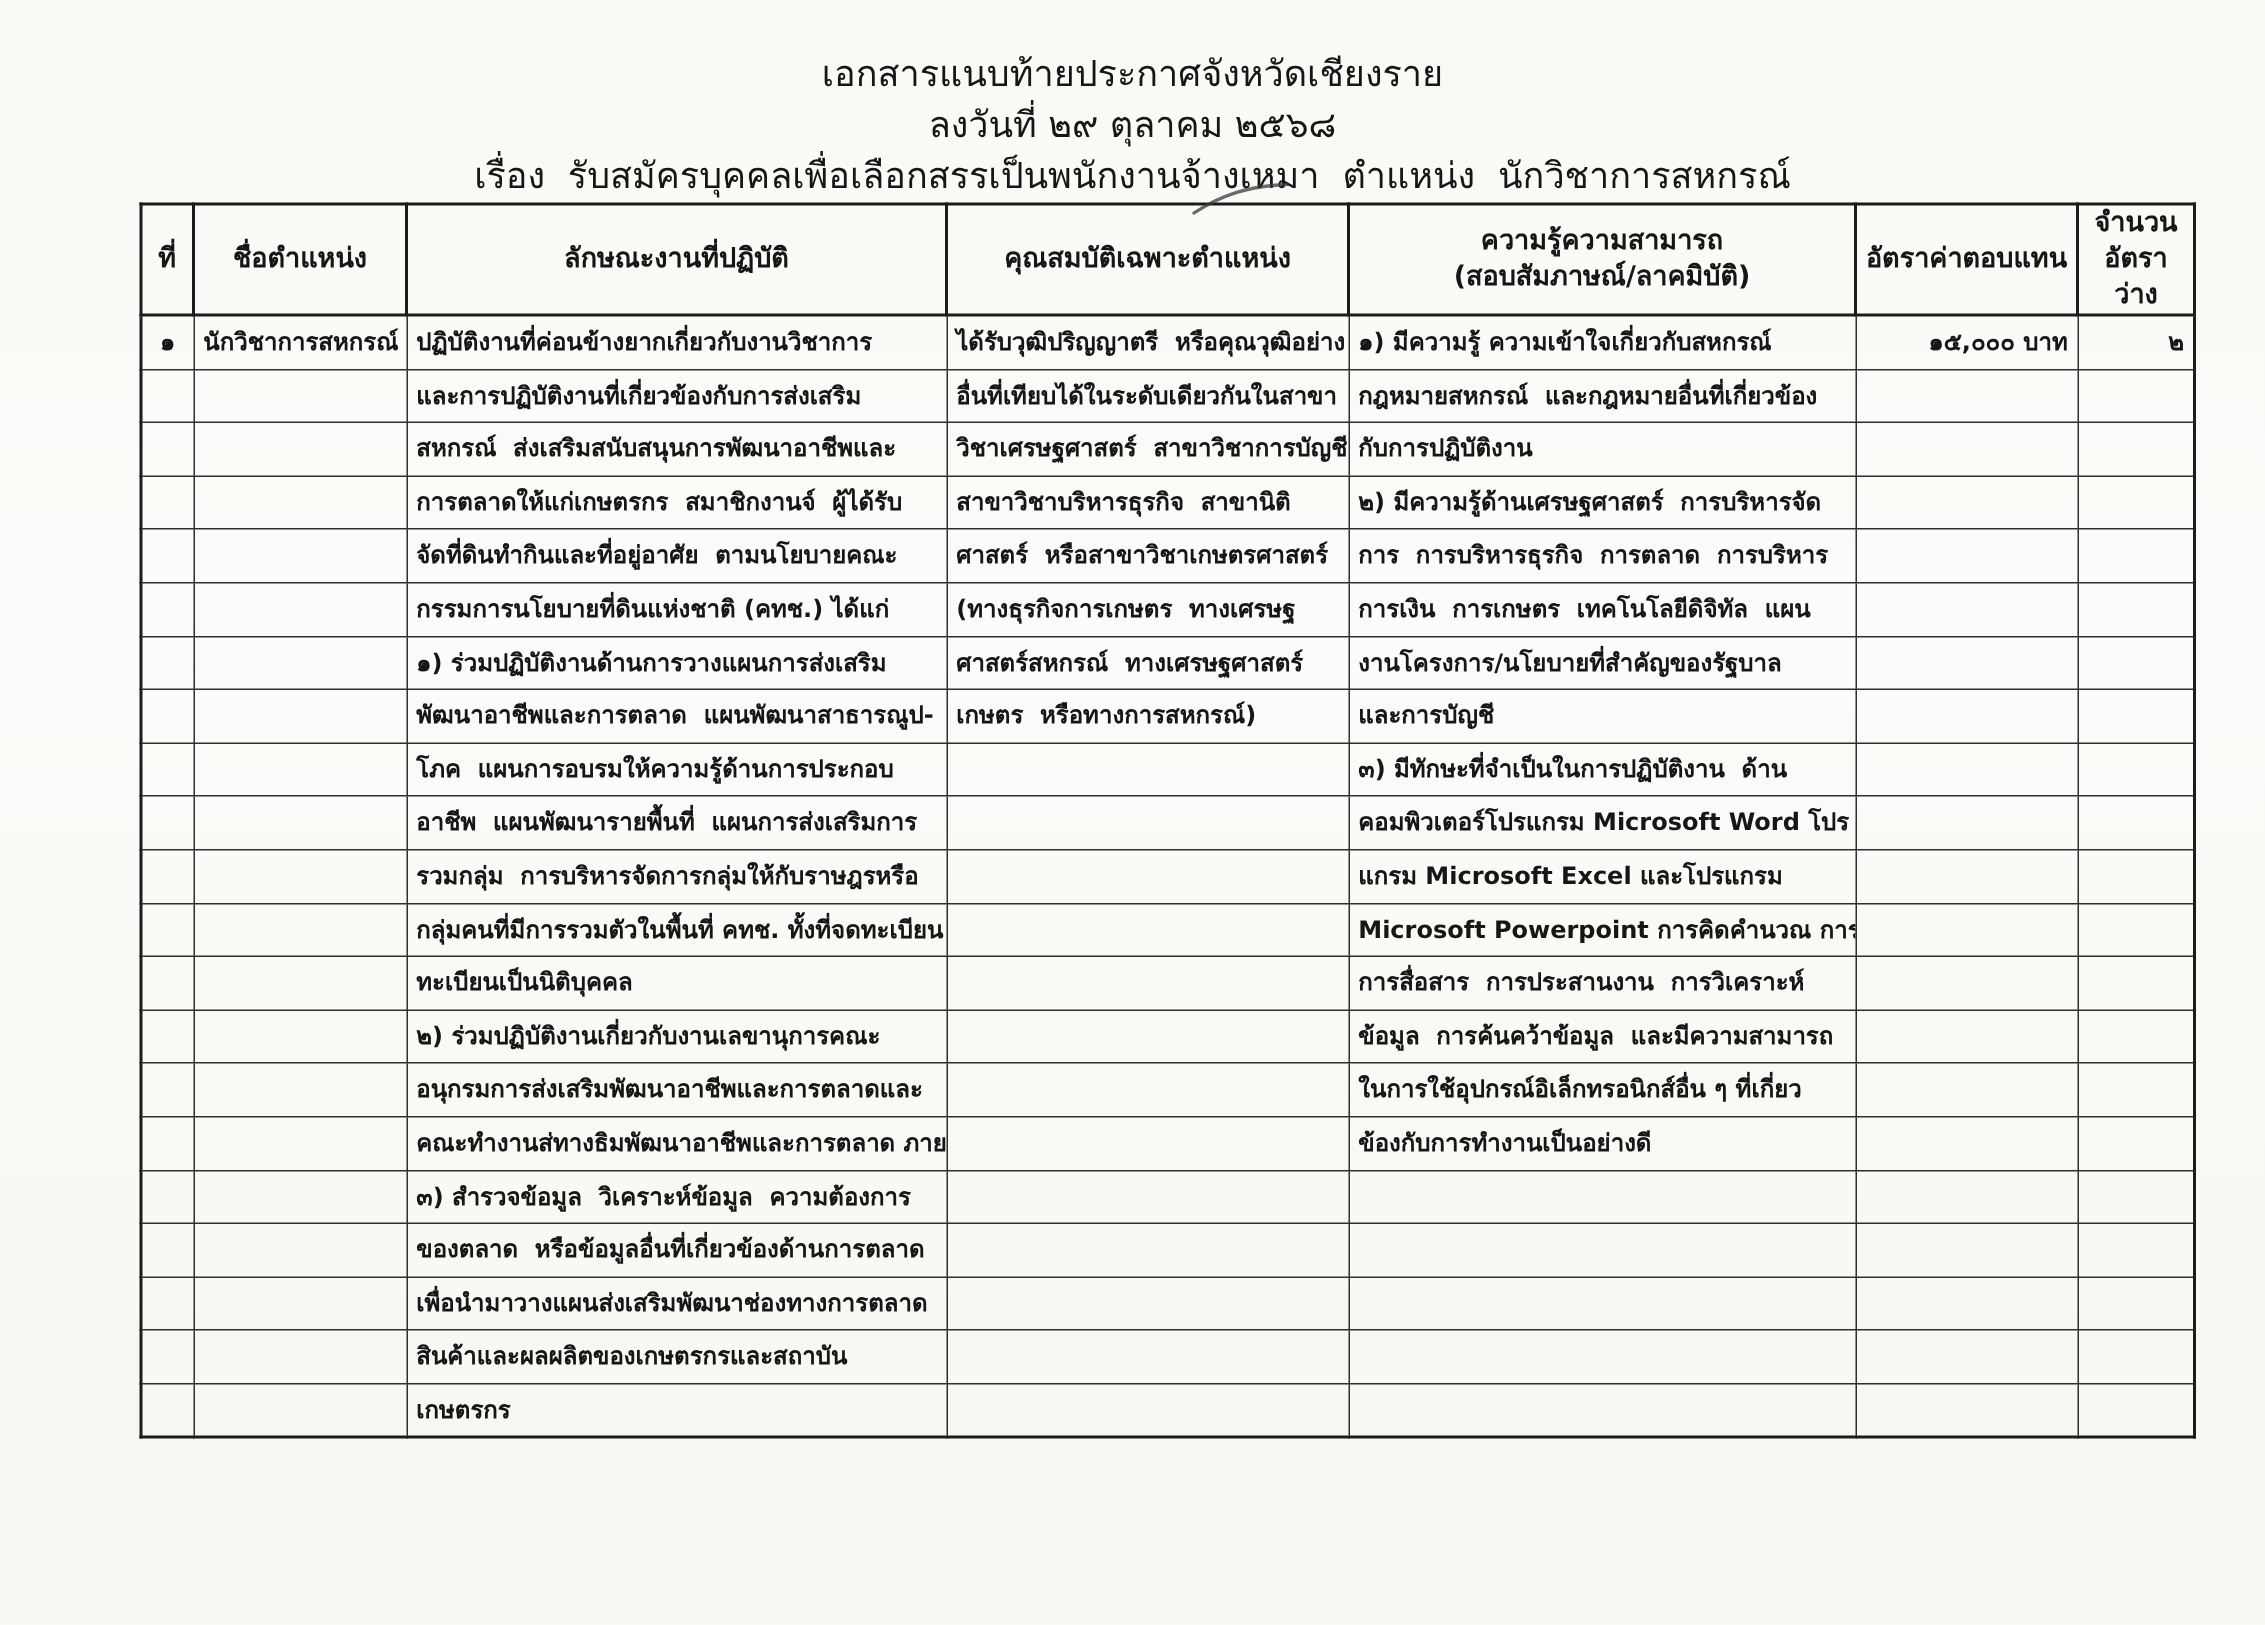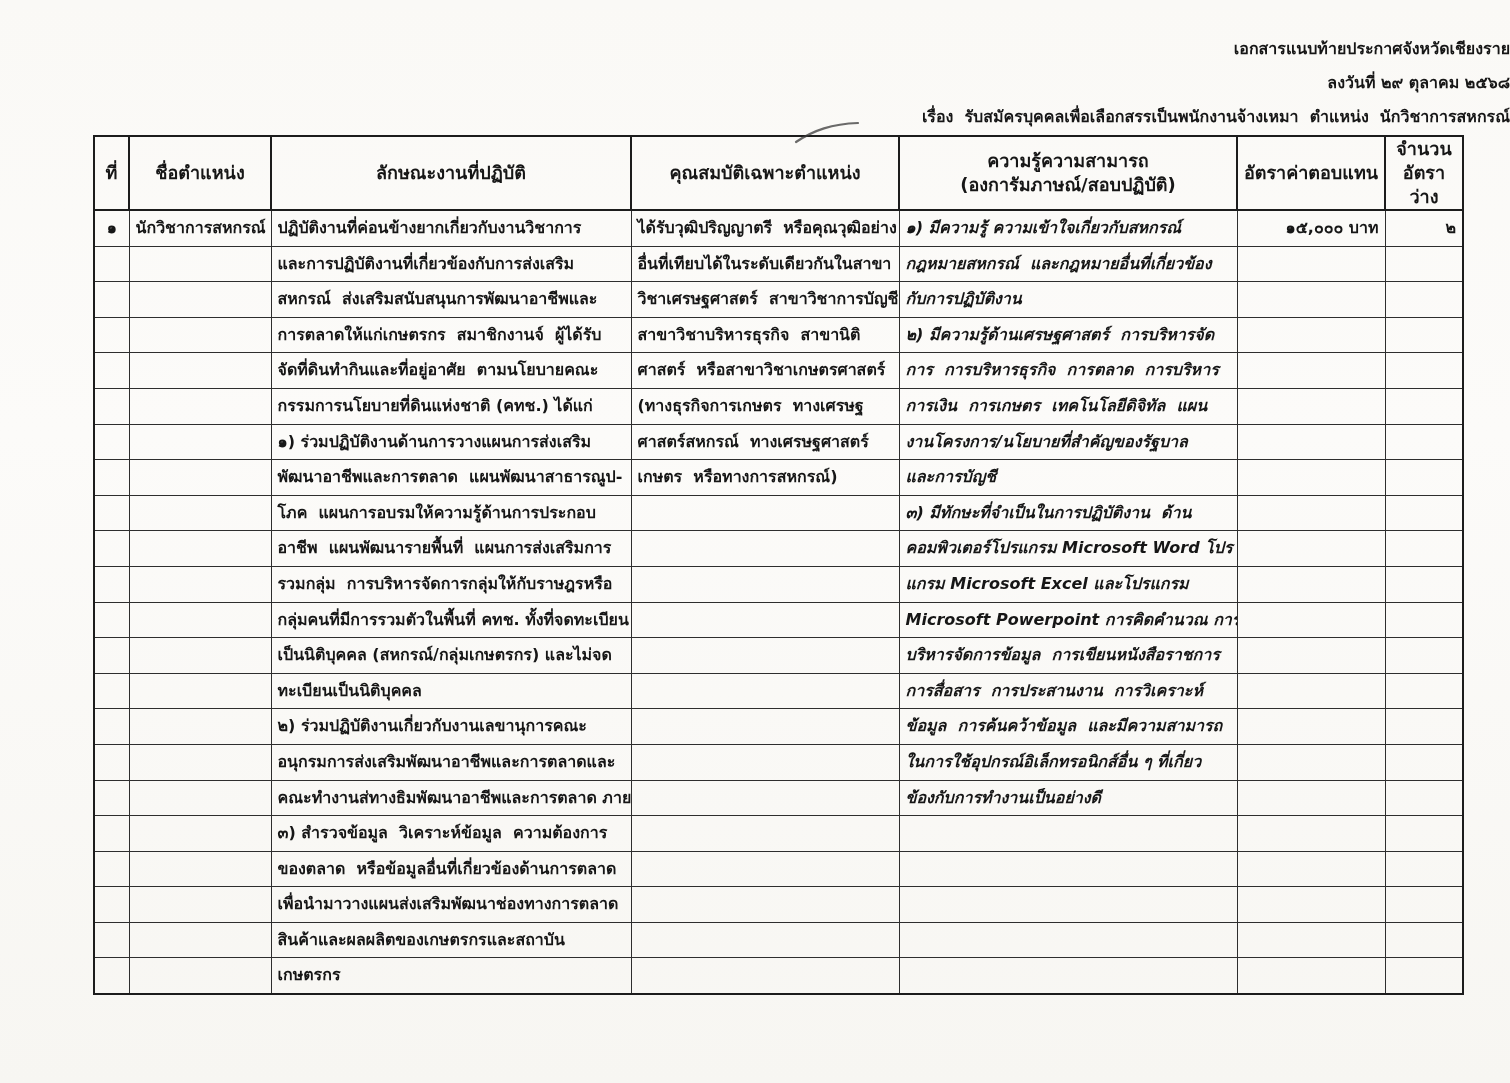--- a/index.html
+++ b/index.html
@@ -15,25 +15,24 @@
   .page {
     position: relative;
     width: 1510px;
     height: 1083px;
     background: linear-gradient(180deg, #faf9f6 0%, #fcfbf9 40%, #f7f6f2 100%);
     box-sizing: border-box;
     padding-top: 32px;
   }
   .doc-title { text-align: center; }
   .doc-title div {
-    font-weight: 700;
-    font-size: 16px;
+    font-weight: 400;
+    font-size: 24px;
     line-height: 34px;
     white-space: pre-wrap;
-    text-align: right;
   }
   table.positions {
     border-collapse: collapse;
     table-layout: fixed;
     margin-left: 93px;
     margin-top: 1px;
     width: 1369px;
     background: transparent;
   }
   table.positions th {
@@ -56,21 +55,21 @@
     padding: 0 6px;
     vertical-align: middle;
     white-space: pre;
     overflow: hidden;
   }
   table.positions { border: 2px solid #1c1c1c; }
   td.c-no   { text-align: center; padding: 0 2px; }
   td.c-pos  { padding: 0 5px; }
   td.c-dut  { padding: 0 7px; }
   td.c-qual { padding: 0 6px; }
-  td.c-know { padding: 0 8px; font-style: italic; }
+  td.c-know { padding: 0 8px; }
   td.c-comp { text-align: right; padding-right: 12px; margin-left: 26px; }
   td.c-vac  { text-align: right; padding-right: 18px; }
   .th-sub { font-size: 18px; }
   .pen-mark {
     position: absolute;
     left: 792px;
     top: 120px;
     width: 70px;
     height: 26px;
     pointer-events: none;
@@ -103,21 +102,21 @@
       <col style="width:78px">
     </colgroup>
     <thead>
       <tr>
         <th>ที่</th>
         <th>ชื่อตำแหน่ง</th>
         <th>ลักษณะงานที่ปฏิบัติ</th>
         <th>คุณสมบัติเฉพาะตำแหน่ง</th>
         <th>
           <div class="th-sub">ความรู้ความสามารถ</div>
-          <div class="th-sub">(องการัมภาษณ์/สอบปฏิบัติ)</div>
+          <div class="th-sub">(สอบสัมภาษณ์/ลาคมิบัติ)</div>
         </th>
         <th>อัตราค่าตอบแทน</th>
         <th>
           <div class="th-sub">จำนวน</div>
           <div class="th-sub">อัตราว่าง</div>
         </th>
       </tr>
     </thead>
     <tbody id="table-body">
         <tr>
@@ -224,29 +223,20 @@
           <td class="c-pos"></td>
           <td class="c-dut">กลุ่มคนที่มีการรวมตัวในพื้นที่ คทช. ทั้งที่จดทะเบียน</td>
           <td class="c-qual"></td>
           <td class="c-know">Microsoft Powerpoint การคิดคำนวณ การ</td>
           <td class="c-comp"></td>
           <td class="c-vac"></td>
         </tr>
         <tr>
           <td class="c-no"></td>
           <td class="c-pos"></td>
-          <td class="c-dut">เป็นนิติบุคคล (สหกรณ์/กลุ่มเกษตรกร) และไม่จด</td>
-          <td class="c-qual"></td>
-          <td class="c-know">บริหารจัดการข้อมูล  การเขียนหนังสือราชการ</td>
-          <td class="c-comp"></td>
-          <td class="c-vac"></td>
-        </tr>
-        <tr>
-          <td class="c-no"></td>
-          <td class="c-pos"></td>
           <td class="c-dut">ทะเบียนเป็นนิติบุคคล</td>
           <td class="c-qual"></td>
           <td class="c-know">การสื่อสาร  การประสานงาน  การวิเคราะห์</td>
           <td class="c-comp"></td>
           <td class="c-vac"></td>
         </tr>
         <tr>
           <td class="c-no"></td>
           <td class="c-pos"></td>
           <td class="c-dut">๒) ร่วมปฏิบัติงานเกี่ยวกับงานเลขานุการคณะ</td>

